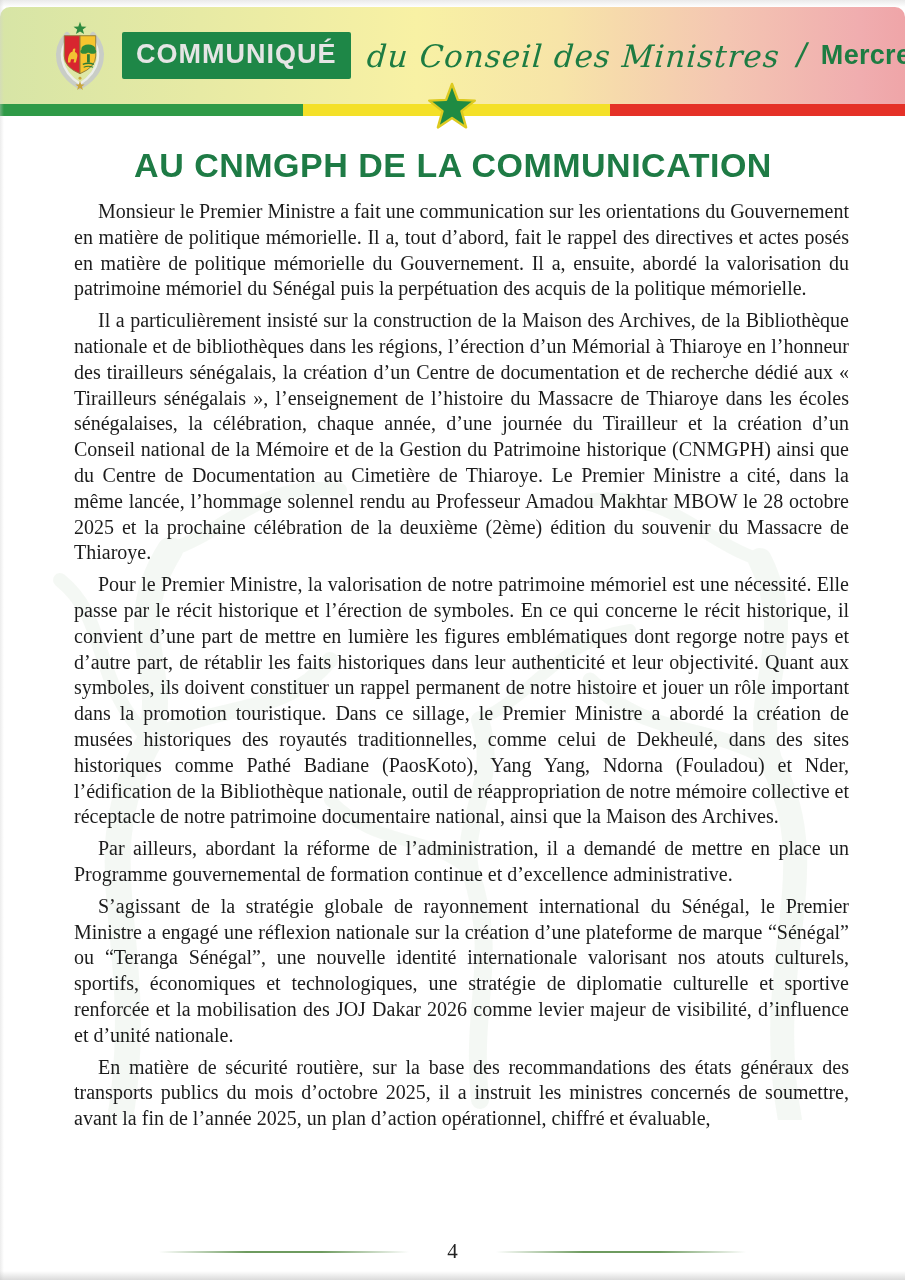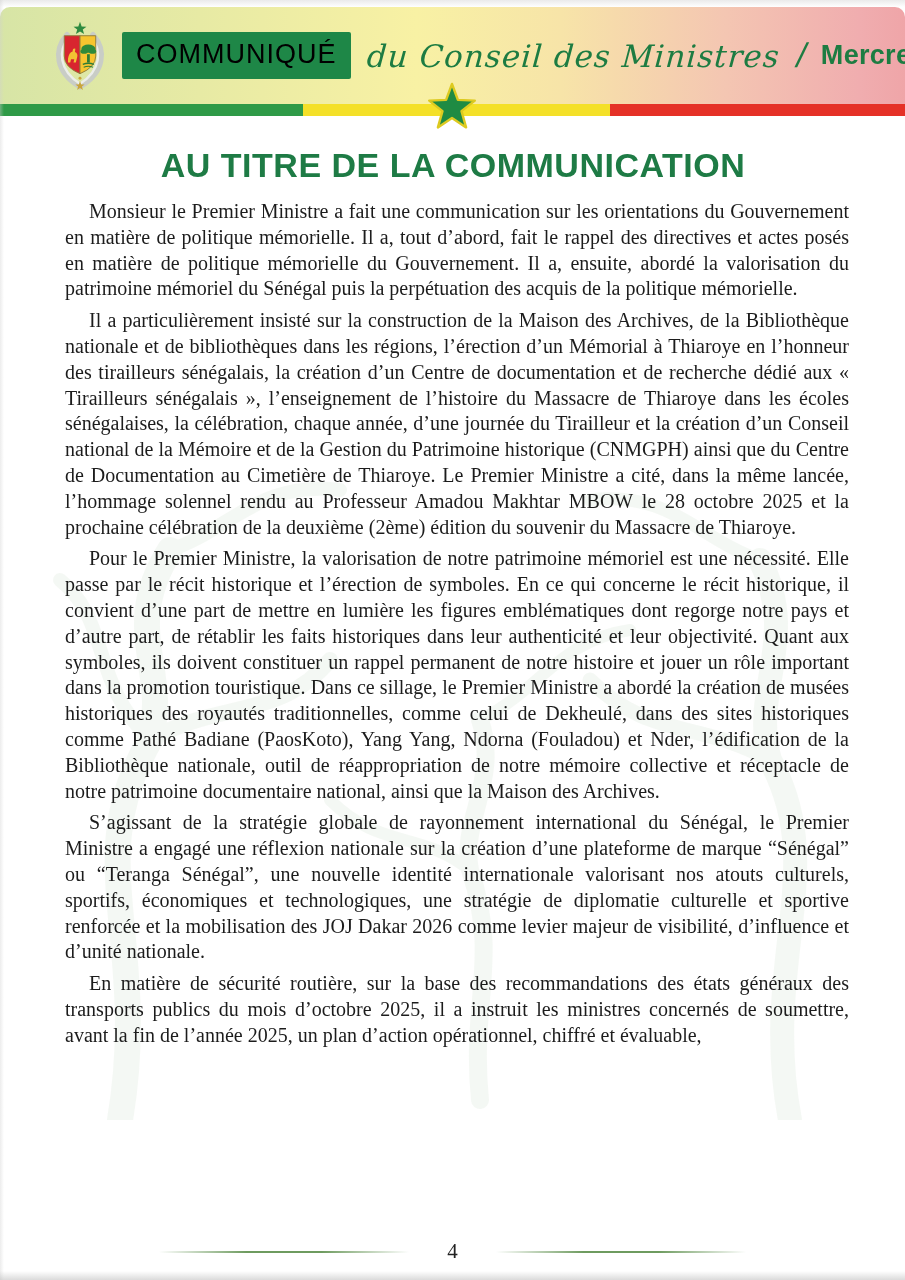--- a/index.html
+++ b/index.html
@@ -13,22 +13,22 @@
   
   .banner{
     position:absolute;top:7px;left:0;width:905px;height:97px;
     background:linear-gradient(90deg,#d7e5a6 0%,#e7eaa4 22%,#f8f1a4 46%,#f7e4a8 62%,#f4c6b2 80%,#f0adaf 95%,#efa5a8 100%);
     border-radius:10px 10px 0 0;
     display:flex;align-items:center;
   }
   .banner-inner{display:flex;align-items:center;width:100%;padding-left:52px;box-sizing:border-box;}
   .coat{width:56px;height:74px;flex:0 0 auto;margin-right:14px;margin-top:2px;}
   .badge{
-    background:#1e8747;color:#000000;
-    font-family:"Liberation Sans", sans-serif;font-weight:normal;
+    background:#1e8747;color:#e5e5e5;
+    font-family:"Liberation Sans", sans-serif;font-weight:bold;
     font-size:27px;letter-spacing:1px;
     padding:7px 14px 9px 14px;border-radius:2px;
     flex:0 0 auto;
   }
   .script{
     color:#1d7c42;font-family:"DejaVu Serif", serif;font-style:italic;
     font-size:31px;letter-spacing:1px;margin-left:16px;white-space:nowrap;
     transform:skewX(-4deg);
   }
   .sep{
@@ -56,21 +56,21 @@
   .content{position:absolute;top:136px;left:57px;width:792px;z-index:1;}
   h1.doc-title{
     text-align:center;color:#1e7b45;
     font-family:"Liberation Sans", sans-serif;font-weight:700;
     font-size:34px;line-height:43px;letter-spacing:0.5px;
     margin:8px 0 12px 0;
   }
   h1.doc-title span{display:block;}
   .content p{
     font-size:20px;line-height:25.8px;color:#1c1c1c;
-    text-align:justify;text-indent:24px;margin:0 0 6px 8px;
+    text-align:justify;text-indent:24px;margin:0 0 6px 17px;
   }
 
   
   .footer{
     position:absolute;bottom:16px;left:0;width:905px;z-index:1;
     display:flex;align-items:center;justify-content:center;gap:38px;
   }
   .fline{width:250px;height:2px;background:linear-gradient(90deg,rgba(110,155,95,0),#6e9b5f 35%,#6e9b5f 65%,rgba(110,155,95,0));}
   .pageno{font-size:21px;color:#222;font-family:"Liberation Serif", serif;}
 
@@ -140,25 +140,26 @@
       <path d="M770,360 C700,320 650,340 590,280" stroke-width="15"></path>
       <path d="M760,160 C700,140 670,90 590,100" stroke-width="13"></path>
       <path d="M480,700 C470,600 500,560 470,470 C460,420 500,380 480,320" stroke-width="18"></path>
       <path d="M470,470 C420,430 380,450 330,400" stroke-width="12"></path>
       <path d="M480,320 C540,290 560,240 630,230" stroke-width="12"></path>
     </g>
   </svg>
 
   <div class="content">
     <h1 class="doc-title">
-      <span>AU TITRE DE LA COMMUNICATION</span>
+      <span>AU CNMGPH DE LA COMMUNICATION</span>
     </h1>
     <p>Monsieur le Premier Ministre a fait une communication sur les orientations du Gouvernement en matière de politique mémorielle. Il a, tout d’abord, fait le rappel des directives et actes posés en matière de politique mémorielle du Gouvernement. Il a, ensuite, abordé la valorisation du patrimoine mémoriel du Sénégal puis la perpétuation des acquis de la politique mémorielle.</p>
     <p>Il a particulièrement insisté sur la construction de la Maison des Archives, de la Bibliothèque nationale et de bibliothèques dans les régions, l’érection d’un Mémorial à Thiaroye en l’honneur des tirailleurs sénégalais, la création d’un Centre de documentation et de recherche dédié aux « Tirailleurs sénégalais », l’enseignement de l’histoire du Massacre de Thiaroye dans les écoles sénégalaises, la célébration, chaque année, d’une journée du Tirailleur et la création d’un Conseil national de la Mémoire et de la Gestion du Patrimoine historique (CNMGPH) ainsi que du Centre de Documentation au Cimetière de Thiaroye. Le Premier Ministre a cité, dans la même lancée, l’hommage solennel rendu au Professeur Amadou Makhtar MBOW le 28 octobre 2025 et la prochaine célébration de la deuxième (2ème) édition du souvenir du Massacre de Thiaroye.</p>
     <p>Pour le Premier Ministre, la valorisation de notre patrimoine mémoriel est une nécessité. Elle passe par le récit historique et l’érection de symboles. En ce qui concerne le récit historique, il convient d’une part de mettre en lumière les figures emblématiques dont regorge notre pays et d’autre part, de rétablir les faits historiques dans leur authenticité et leur objectivité. Quant aux symboles, ils doivent constituer un rappel permanent de notre histoire et jouer un rôle important dans la promotion touristique. Dans ce sillage, le Premier Ministre a abordé la création de musées historiques des royautés traditionnelles, comme celui de Dekheulé, dans des sites historiques comme Pathé Badiane (PaosKoto), Yang Yang, Ndorna (Fouladou) et Nder, l’édification de la Bibliothèque nationale, outil de réappropriation de notre mémoire collective et réceptacle de notre patrimoine documentaire national, ainsi que la Maison des Archives.</p>
+    <p>Par ailleurs, abordant la réforme de l’administration, il a demandé de mettre en place un Programme gouvernemental de formation continue et d’excellence administrative.</p>
     <p>S’agissant de la stratégie globale de rayonnement international du Sénégal, le Premier Ministre a engagé une réflexion nationale sur la création d’une plateforme de marque “Sénégal” ou “Teranga Sénégal”, une nouvelle identité internationale valorisant nos atouts culturels, sportifs, économiques et technologiques, une stratégie de diplomatie culturelle et sportive renforcée et la mobilisation des JOJ Dakar 2026 comme levier majeur de visibilité, d’influence et d’unité nationale.</p>
     <p>En matière de sécurité routière, sur la base des recommandations des états généraux des transports publics du mois d’octobre 2025, il a instruit les ministres concernés de soumettre, avant la fin de l’année 2025, un plan d’action opérationnel, chiffré et évaluable,</p>
   </div>
 
   <div class="footer">
     <span class="fline"></span>
     <span class="pageno">4</span>
     <span class="fline"></span>
   </div>
 

